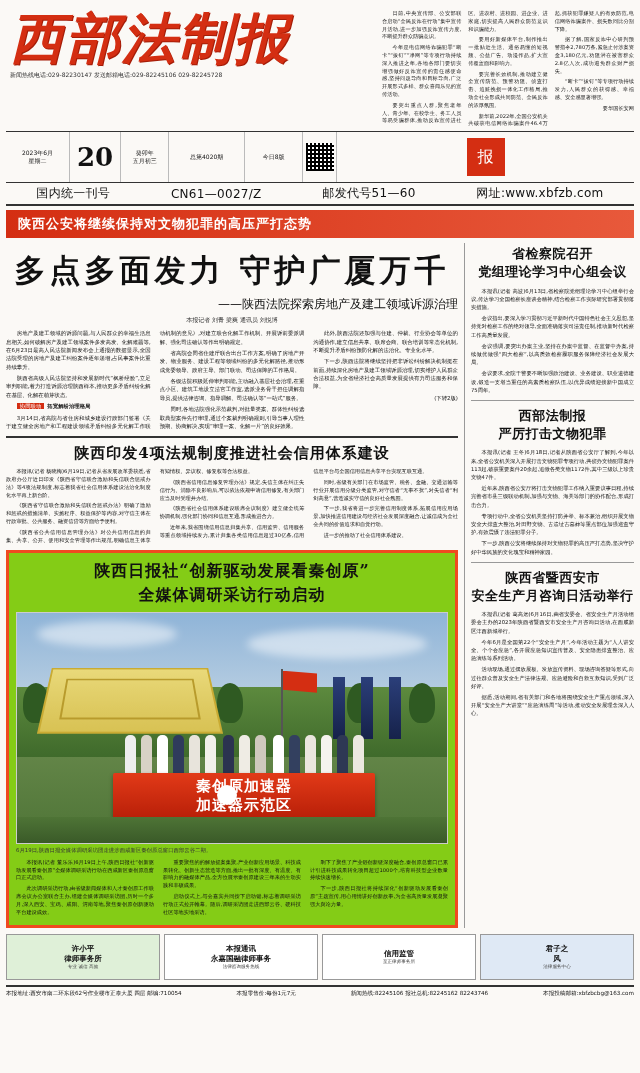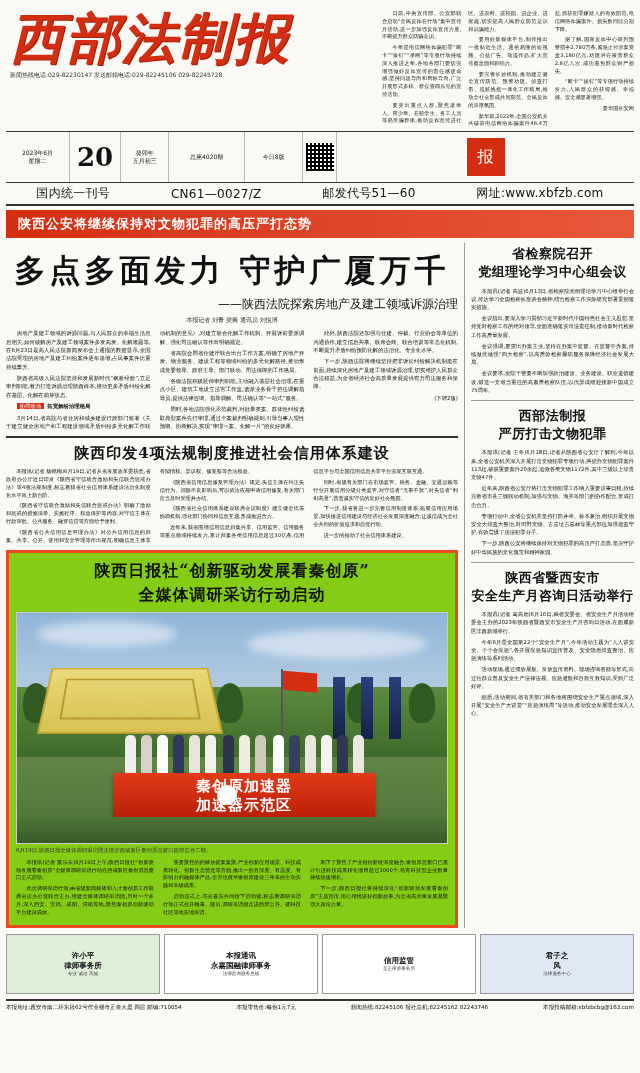--- a/index.html
+++ b/index.html
@@ -148,21 +148,21 @@
 
   
   .side-head {
     text-align:center; font-family:"DejaVu Serif", serif; font-weight:bold;
     font-size:13px; line-height:1.4; letter-spacing:.5px; margin:2px 0 5px;
   }
   .side-body { font-size:5.3px; line-height:1.55; text-align:justify; }
   .side-body p { margin:0 0 3px; text-indent:2em; }
 
   
-  .ads { display:flex; gap:4px; margin-top:6px; height:60px; }
+  .ads { display:flex; gap:4px; margin-top:6px; height:46px; }
   .ad { border:1px solid #999; flex:1; display:flex; flex-direction:column; align-items:center;
     justify-content:center; font-size:6px; line-height:1.3; text-align:center; background:#fff; padding:2px; }
   .ad.green { background:#dff0d8; }
   .ad.blue { background:#dfe9f5; }
   .ad b { font-size:7.5px; }
   .ad .sm { font-size:4.6px; color:#444; }
 
   .footer {
     margin-top:5px; border-top:2px solid #333; padding-top:3px;
     font-size:5.6px; display:flex; justify-content:space-between; letter-spacing:0;

